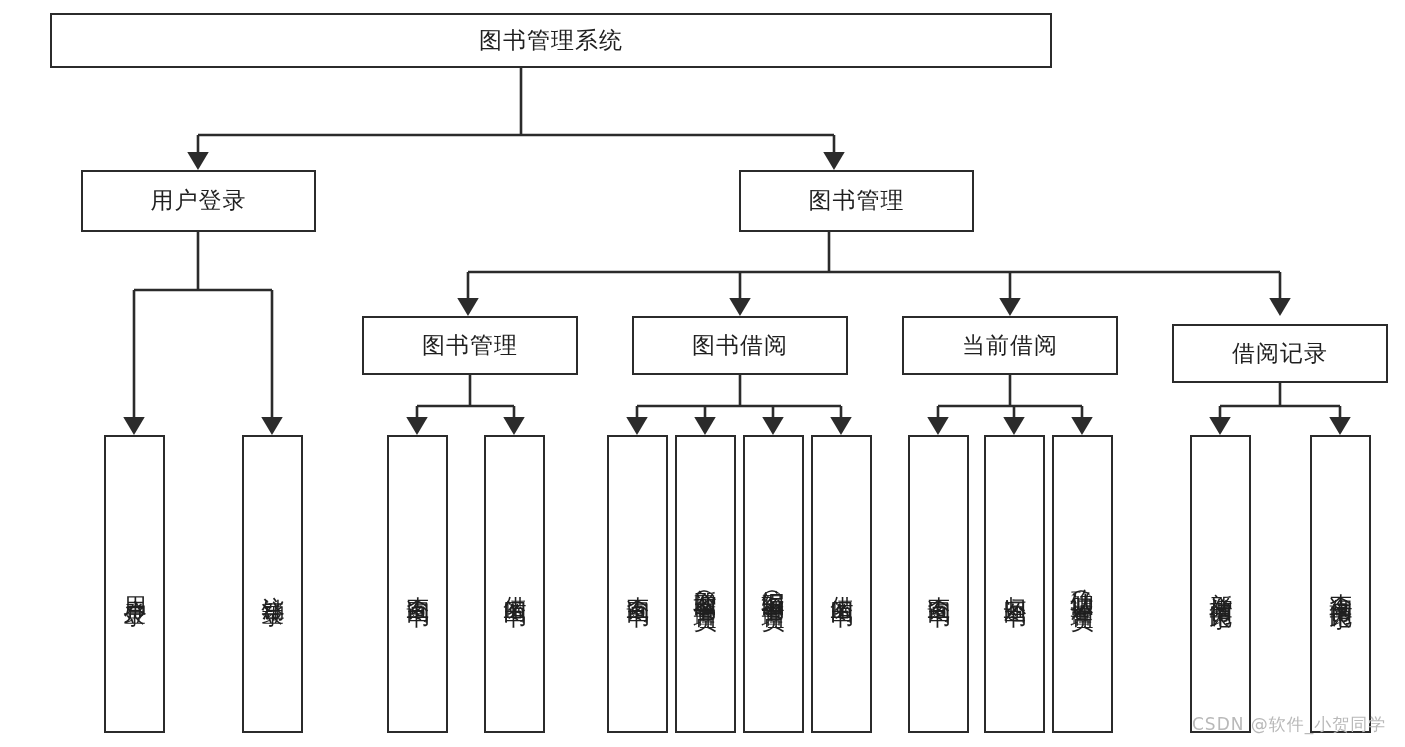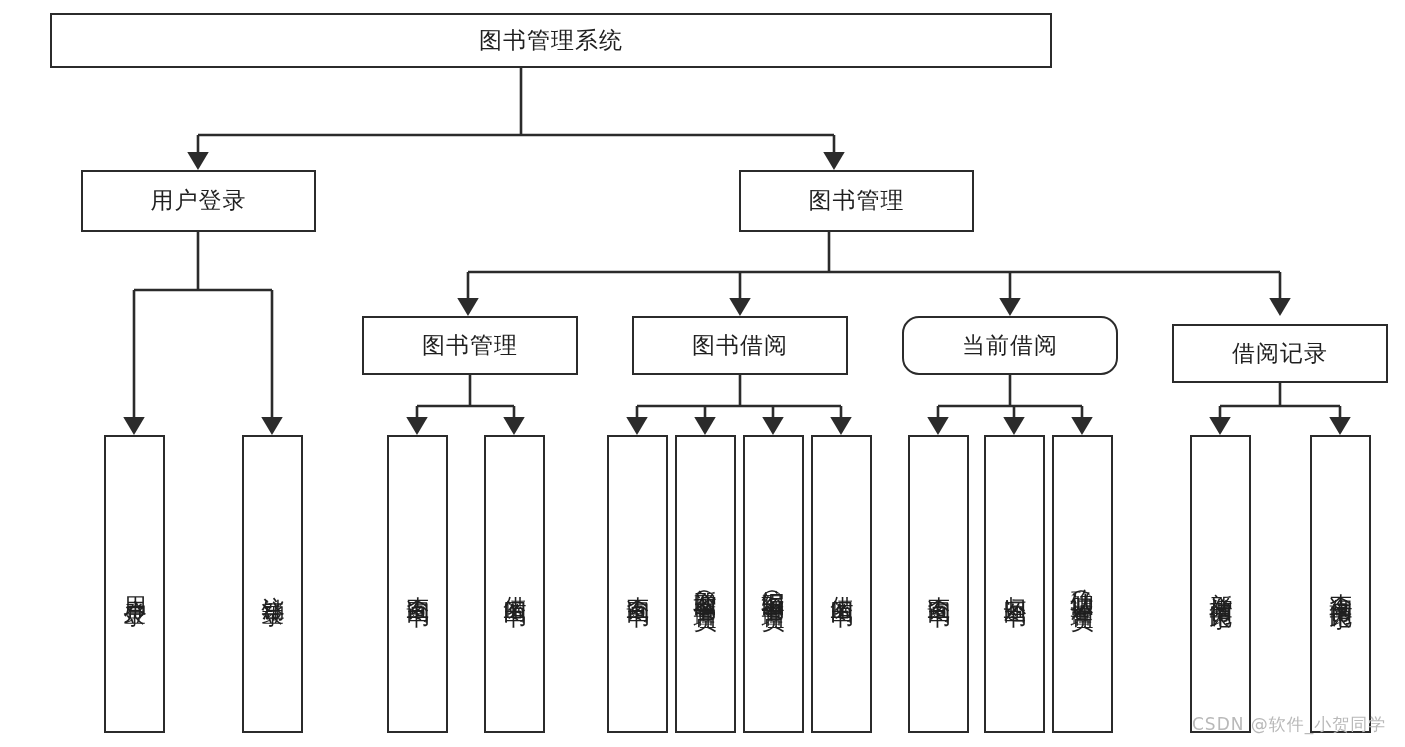--- a/index.html
+++ b/index.html
@@ -126,21 +126,21 @@
   <div class="node horiz" style="left:711px;top:170px;width:235px;height:62px;margin-left:28px;">
     <span>图书管理</span>
   </div>
 
   <div class="node horiz" style="left:362px;top:316px;width:216px;height:59px;">
     <span>图书管理</span>
   </div>
   <div class="node horiz" style="left:632px;top:316px;width:216px;height:59px;">
     <span>图书借阅</span>
   </div>
-  <div class="node horiz" style="left:902px;top:316px;width:216px;height:59px;border-radius:17px;">
+  <div class="node horiz" style="left:902px;top:316px;width:216px;height:59px;">
     <span>当前借阅</span>
   </div>
   <div class="node horiz" style="left:1172px;top:316px;width:216px;height:59px;margin-top:8px;">
     <span>借阅记录</span>
   </div>
 
   <div class="node vert" style="left:104px;top:435px;width:61px;height:298px;">
     <span>用户登录</span>
   </div>
   <div class="node vert" style="left:242px;top:435px;width:61px;height:298px;">

